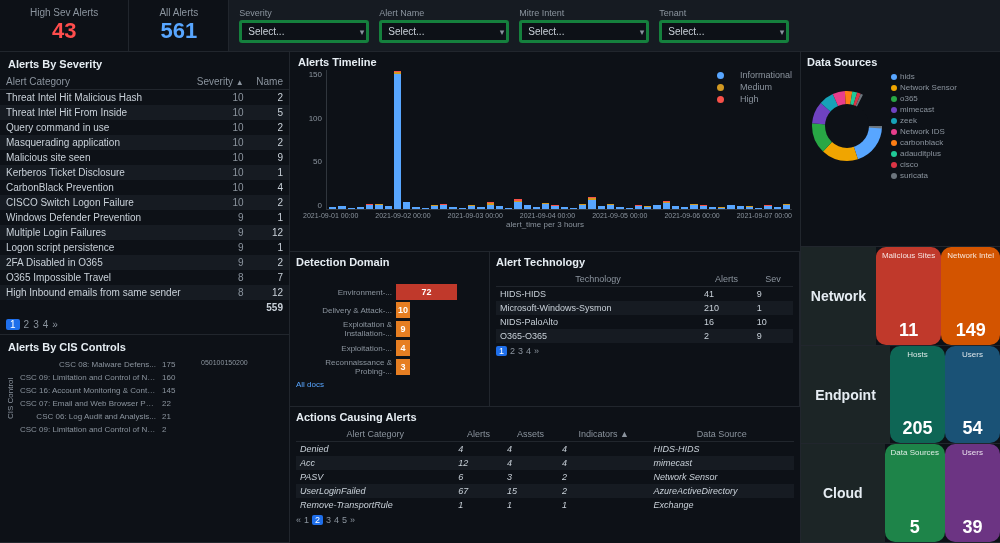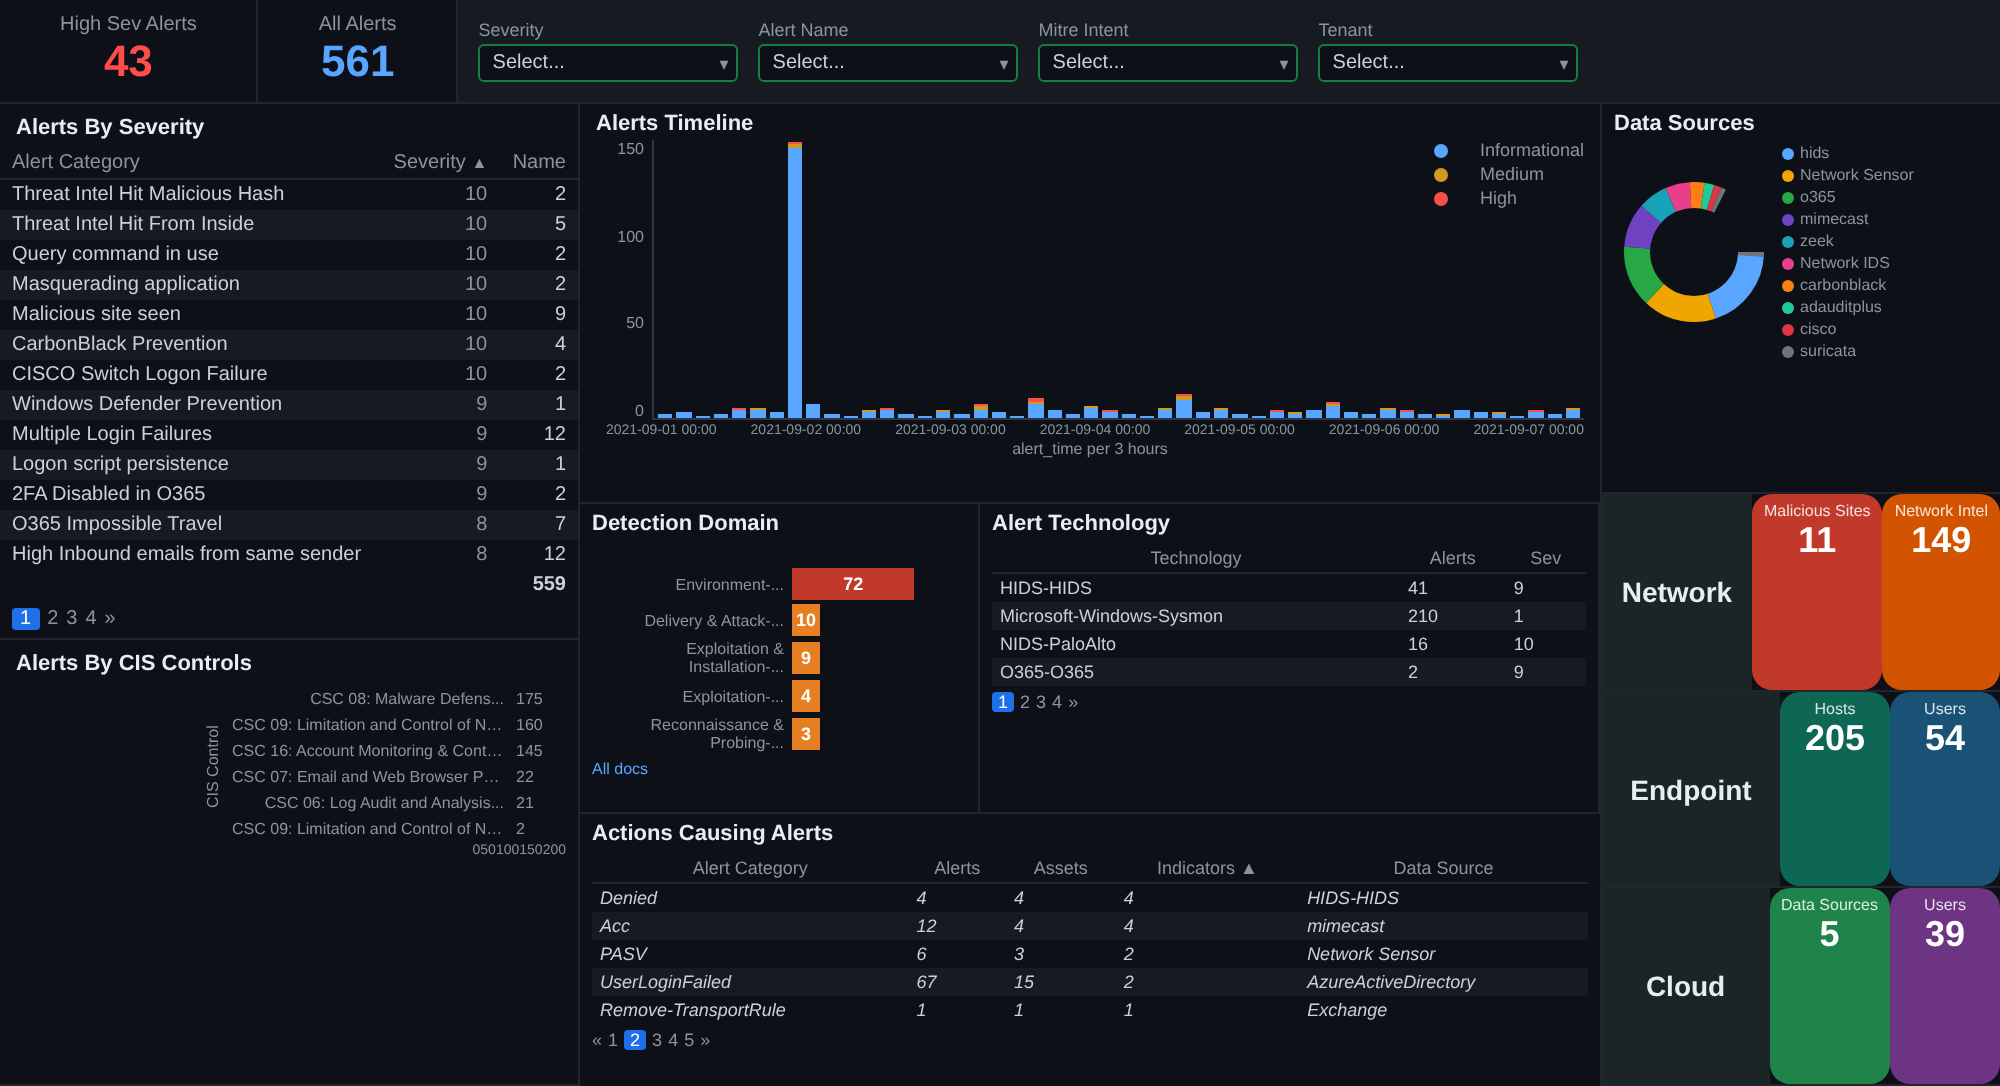--- a/index.html
+++ b/index.html
@@ -40,21 +40,21 @@
       background: #161b22;
     }
     .filter-group {
       display: flex;
       flex-direction: column;
       gap: 2px;
     }
     .filter-group label { font-size: 9px; color: #8b949e; }
     .filter-select {
       background: #0d1117;
-      border: 1px solid #15803d;
+      border: 3px solid #15803d;
       color: #c9d1d9;
       padding: 3px 32px 3px 6px;
       font-size: 10px;
       border-radius: 3px;
       width: 130px;
       appearance: none;
       cursor: pointer;
     }
     .select-wrapper {
       position: relative;
@@ -337,21 +337,21 @@
       font-size: 14px;
       font-weight: bold;
       color: #e6edf3;
       flex: 1;
       padding: 4px;
     }
     .tile-stat {
       display: flex;
       flex-direction: column;
       align-items: center;
-      justify-content: flex-start;
+      justify-content: space-between;
       padding: 4px 6px;
       min-width: 55px;
       border-radius: 10px;
     }
     .tile-stat-label { font-size: 8px; color: #fff; opacity: 0.85; }
     .tile-stat-value { font-size: 18px; font-weight: bold; color: #fff; }
     .tile-red { background: #c0392b; }
     .tile-orange { background: #d35400; }
     .tile-teal { background: #0e6655; }
     .tile-blue { background: #1a5276; }
@@ -461,20 +461,25 @@
               <td>Masquerading application</td>
               <td class="num">10</td>
               <td class="total">2</td>
             </tr>
             <tr>
               <td>Malicious site seen</td>
               <td class="num">10</td>
               <td class="total">9</td>
             </tr>
             <tr>
+              <td>Kerberos Ticket Disclosure</td>
+              <td class="num">10</td>
+              <td class="total">1</td>
+            </tr>
+            <tr>
               <td>CarbonBlack Prevention</td>
               <td class="num">10</td>
               <td class="total">4</td>
             </tr>
             <tr>
               <td>CISCO Switch Logon Failure</td>
               <td class="num">10</td>
               <td class="total">2</td>
             </tr>
             <tr>
@@ -514,21 +519,21 @@
           <span class="active">1</span>
           <span>2</span>
           <span>3</span>
           <span>4</span>
           <span>»</span>
         </div>
     </div>
 
     <div class="cis-section section">
       <div class="section-title">Alerts By CIS Controls</div>
-      <div style="position:relative; display:flex; flex-direction:column; padding: 2px 6px 2px 6px; align-items: flex-end;">
+      <div style="position:relative; display:flex; flex-direction:row; padding: 2px 6px 2px 6px;">
         <div style="display:flex; align-items:stretch;">
           <div style="writing-mode:vertical-rl; transform:rotate(180deg); font-size:8px; color:#8b949e; text-align:center; width:14px; flex-shrink:0;">CIS Control</div>
           <div style="flex:1;" id="cis-bars-container">
               <div class="bar-row">
     <div class="bar-label">CSC 08: Malware Defens...</div>
     <div class="bar-track">
       <div class="bar-fill" style="width:87.5%;"></div>
     </div>
     <div class="bar-value">175</div>
   </div>

